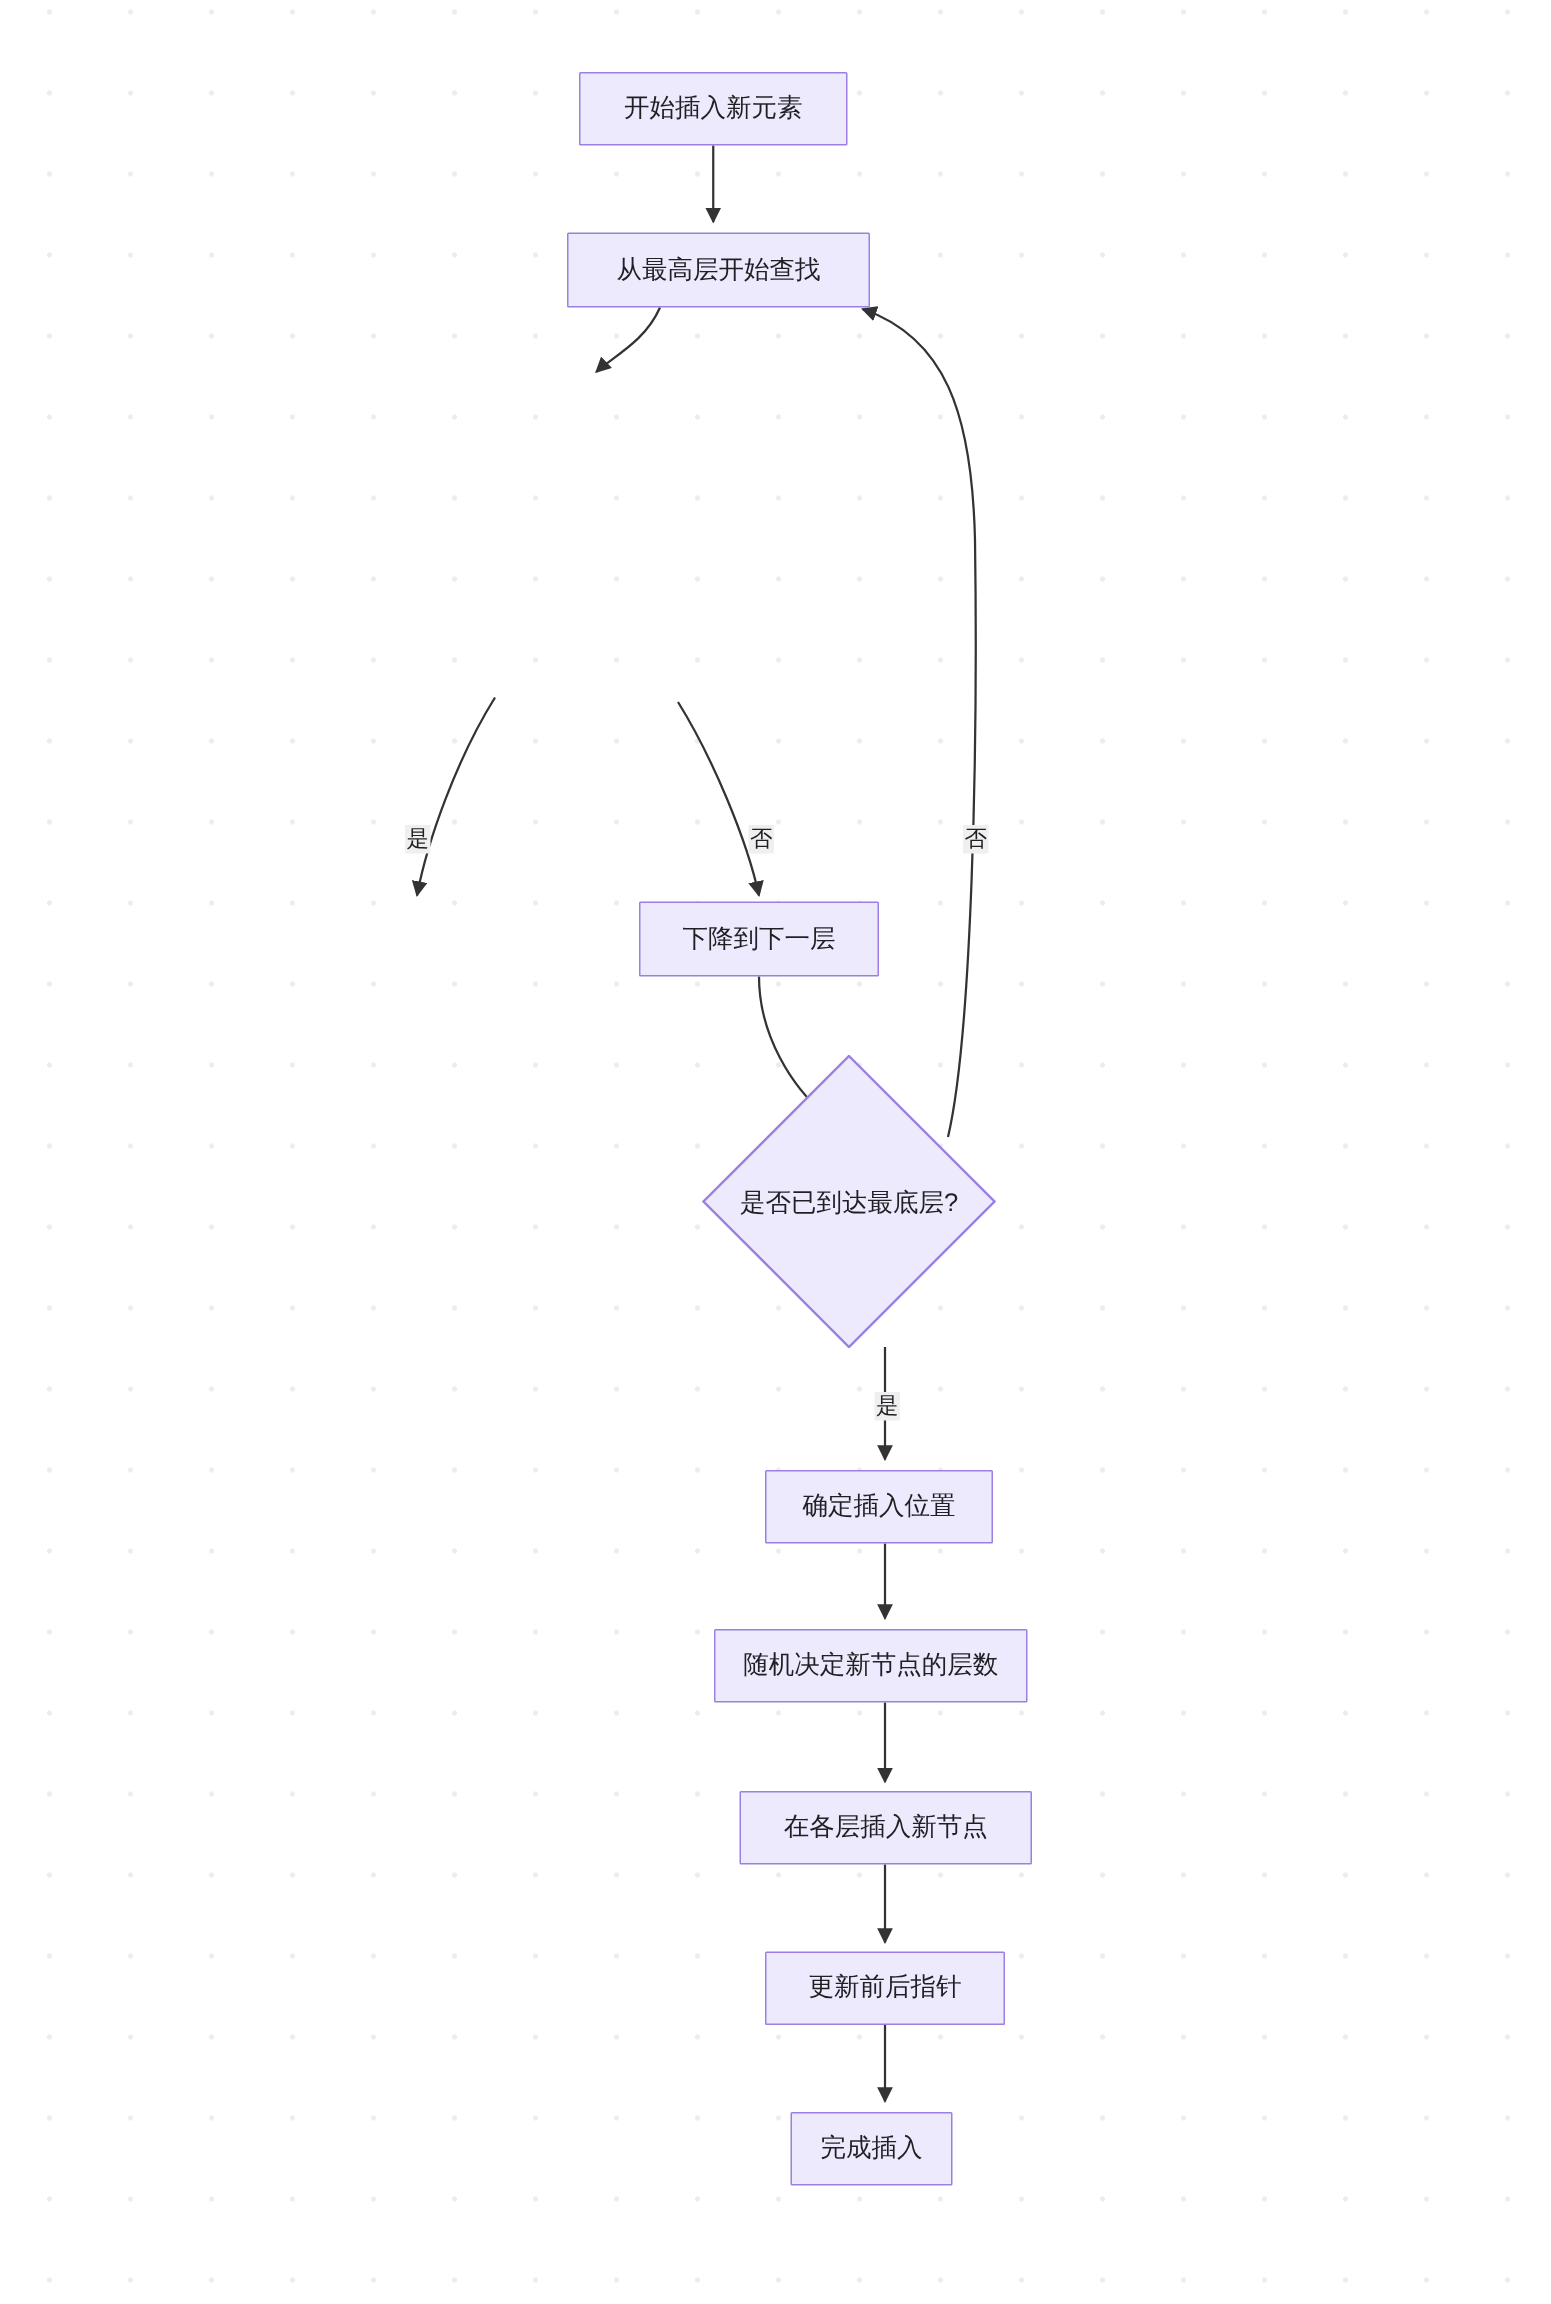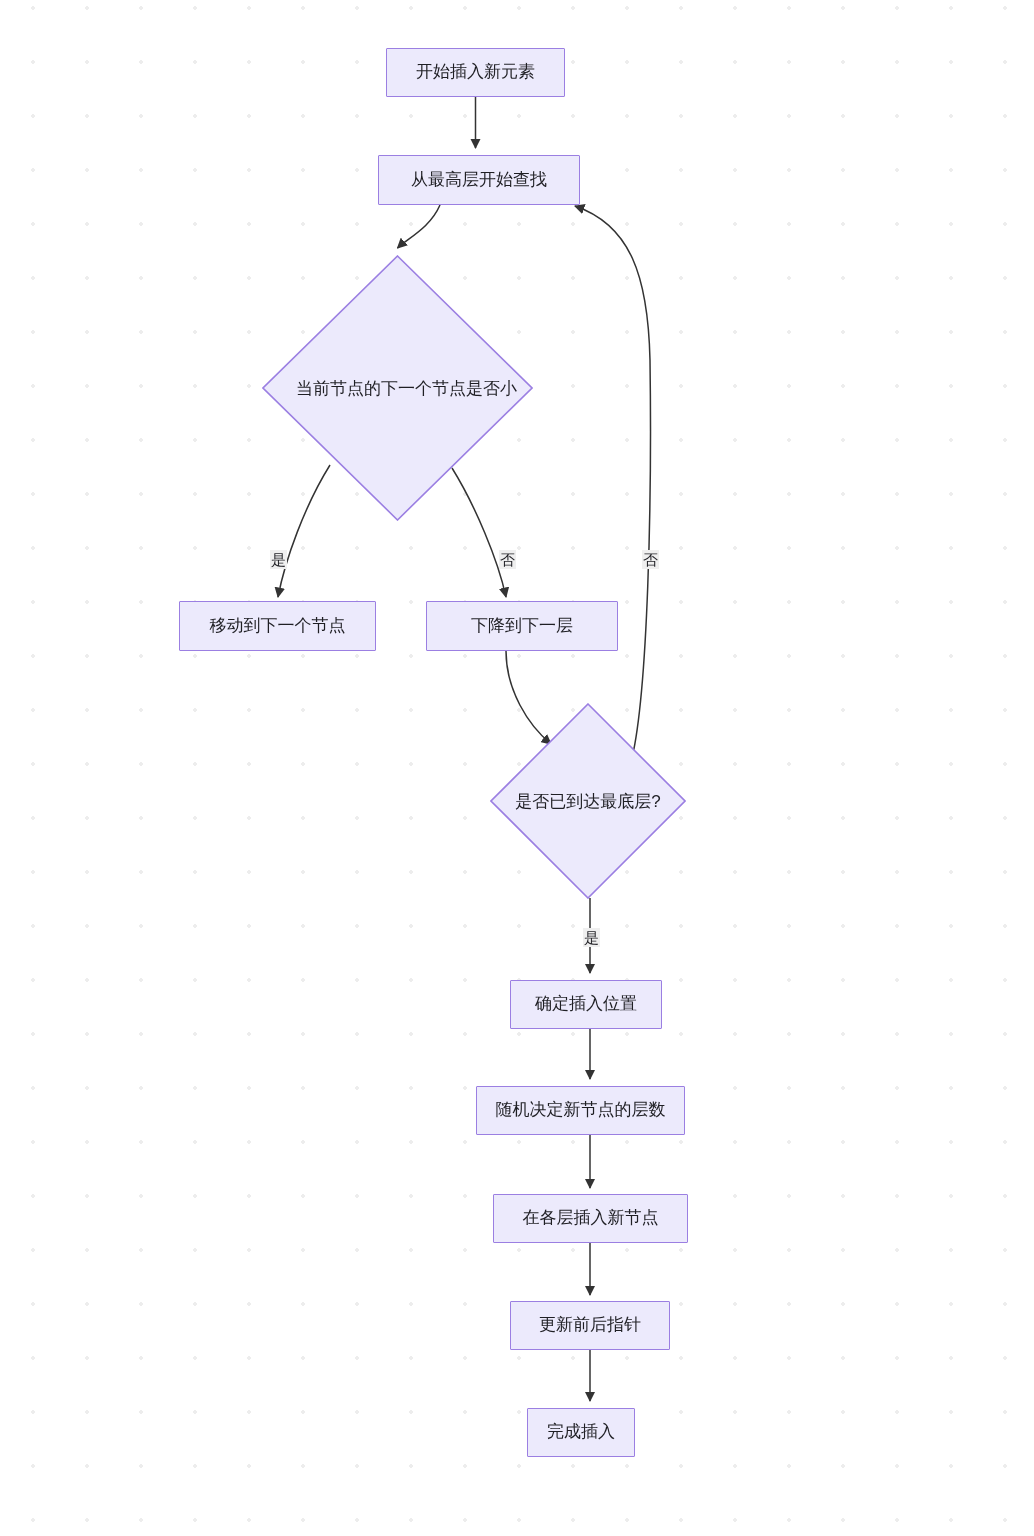--- a/index.html
+++ b/index.html
@@ -111,36 +111,27 @@
   </svg>
 
   <div class="node box" style="left:386px; top:48px; width:179px; height:49px;">
     <span>开始插入新元素</span>
   </div>
 
   <div class="node box" style="left:378px; top:155px; width:202px; height:50px;">
     <span>从最高层开始查找</span>
   </div>
 
-  <div class="diamond-wrap" style="left:262px; top:255px; width:271px; height:266px;">
-    <svg class="diamond-shape" viewBox="0 0 271 266" preserveAspectRatio="none">
-      <polygon points="135.5,1 270,133 135.5,265 1,133" fill="#ECEAFC" stroke="#9B7FE2" stroke-width="1.6"></polygon>
-    </svg>
-    <span class="diamond-label" style="max-width:248px; margin-left:18px;">当前节点的下一个节点是否小</span>
-  </div>
 
-  <div class="node box" style="left:179px; top:601px; width:197px; height:50px;">
-    <span>移动到下一个节点</span>
-  </div>
 
-  <div class="node box" style="left:426px; top:601px; width:192px; height:50px;text-align:right;">
+  <div class="node box" style="left:426px; top:601px; width:160px; height:50px;text-align:right;">
     <span>下降到下一层</span>
   </div>
 
-  <div class="diamond-wrap" style="left:490px; top:703px; width:196px; height:196px;">
+  <div class="diamond-wrap" style="left:468px; top:703px; width:196px; height:196px;">
     <svg class="diamond-shape" viewBox="0 0 196 196" preserveAspectRatio="none">
       <polygon points="98,1 195,98 98,195 1,98" fill="#ECEAFC" stroke="#9B7FE2" stroke-width="1.6"></polygon>
     </svg>
     <span class="diamond-label" style="max-width:190px;">是否已到达最底层?</span>
   </div>
 
   <div class="node box" style="left:510px; top:980px; width:152px; height:49px;">
     <span>确定插入位置</span>
   </div>
 

